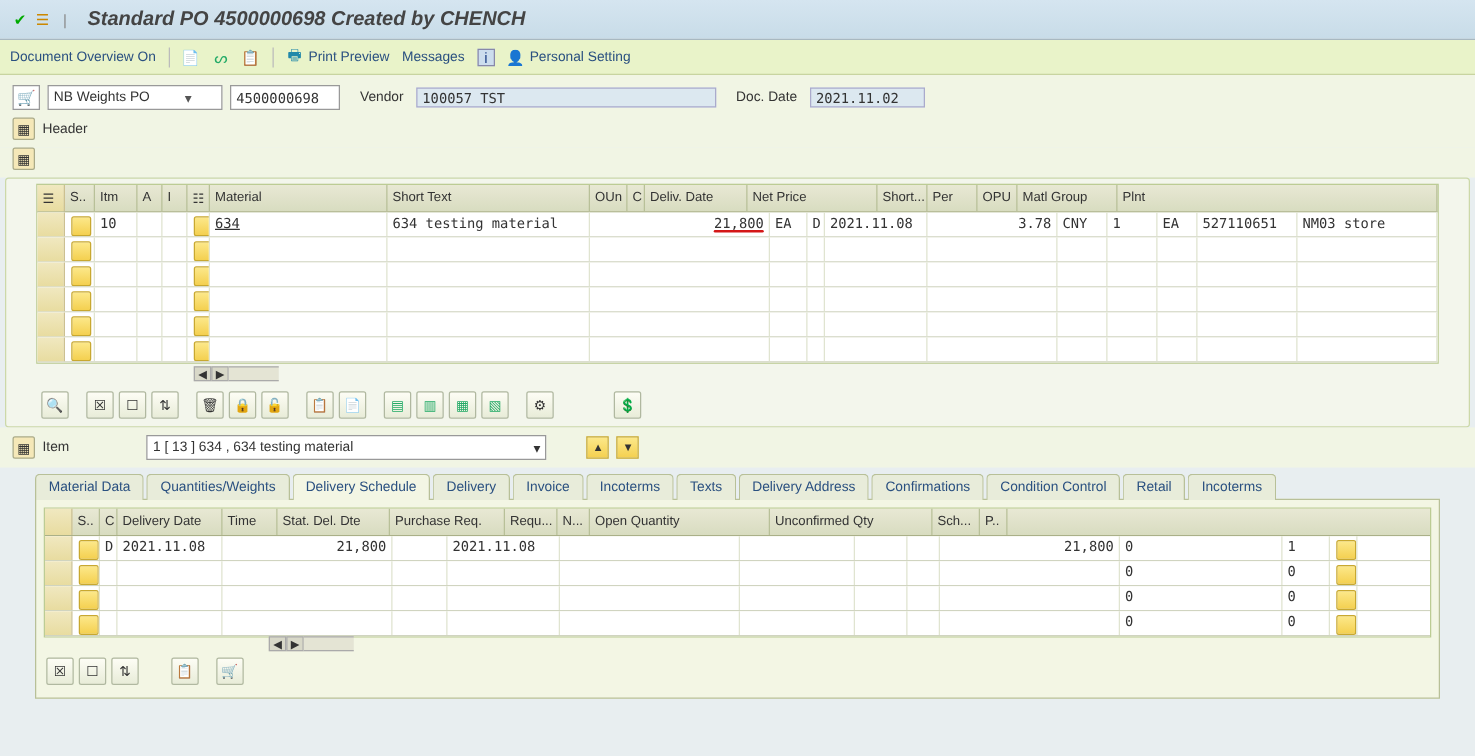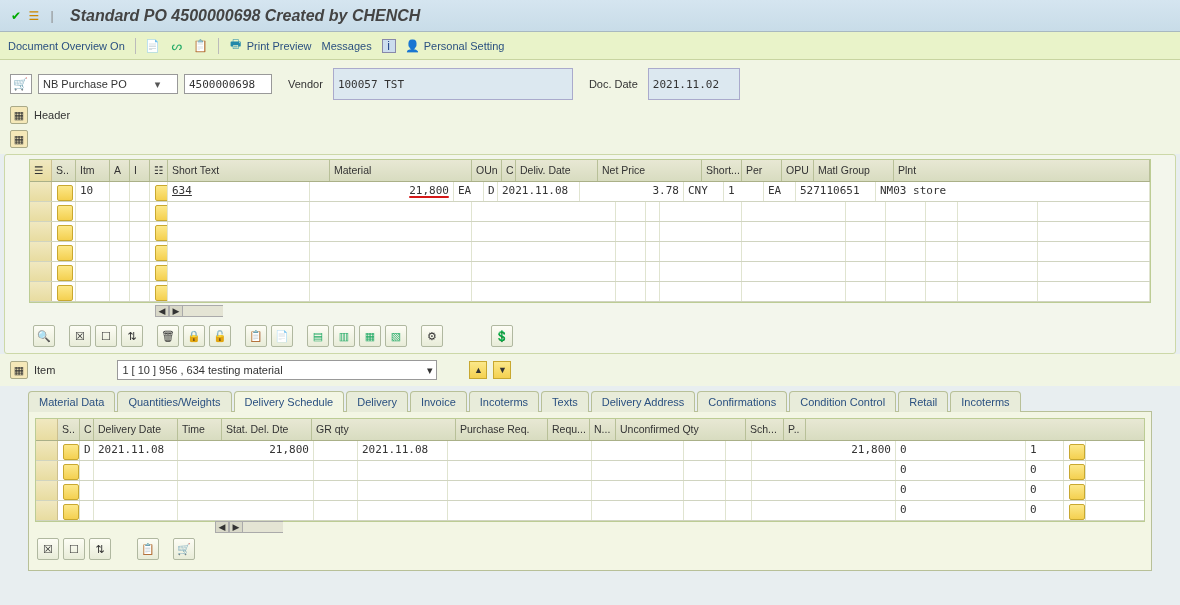--- a/index.html
+++ b/index.html
@@ -16,21 +16,21 @@
 .toolbar .btn { display: flex; align-items: center; gap: 4px; cursor: pointer; color: #2a5080; }
 .toolbar .sep { width:1px; height:16px; background:#bbb; }
 .ic { display: inline-flex; width: 14px; height: 14px; align-items: center; justify-content: center; font-size: 12px; }
 
 
 .header-row { display: flex; align-items: center; padding: 8px 10px 4px 10px; gap: 6px; background: #f1f5e4; }
 .cart-ic { width: 22px; height: 20px; border: 1px solid #999; background: #fff; display: flex; align-items: center; justify-content: center; font-size: 12px; }
 .dropbox { background: #fff; border: 1px solid #999; height: 20px; padding: 0 4px; display: flex; align-items: center; font-size: 11px; }
 .dropbox.dd::after { content: "▾"; margin-left: 28px; color: #555; }
 .lbl { margin-left: 10px; margin-right: 4px; color: #333; }
-.input-flat { background: #dce8f0; border: 1px solid #aac; height: 32px; padding: 0 4px; display:flex; align-items:center; font-family: monospace; font-size:11px; }
+.input-flat { background: #dce8f0; border: 1px solid #aac; height: 16px; padding: 0 4px; display:flex; align-items:center; font-family: monospace; font-size:11px; }
 
 
 .collapse-row { display: flex; align-items: center; padding: 2px 10px 6px 10px; gap: 6px; background:#f1f5e4; }
 .fold-ic { width: 18px; height: 18px; display:flex; align-items:center; justify-content:center; border:1px solid #aa8; background:#f5e8b8; border-radius:2px; cursor:pointer; }
 
 
 .panel { background: #f3f6ec; margin: 0 4px; border: 1px solid #ccd8a8; border-radius: 3px; }
 .table-wrap { background: #e8ecda; border: 1px solid #bccc94; margin: 4px 24px 4px 24px; }
 .thead { display: flex; background: linear-gradient(#e8e8d4,#d8dcc0); border-bottom: 1px solid #aab088; height: 22px; }
 .th { border-right: 1px solid #b8c098; padding: 4px 4px; font-size: 10.5px; color:#333; overflow:hidden; white-space:nowrap; }
@@ -95,21 +95,21 @@
     </div>
   <span class="ic" style="border:1px solid #88a;background:#cde;width:14px;height:14px;color:#248">i</span>
   <div class="btn">
       <span class="ic">👤</span>
       <span>Personal Setting</span>
     </div>
 </div>
 
 <div class="header-row">
   <div class="cart-ic">🛒</div>
-  <div class="dropbox dd" style="width:140px">NB Purchase PO</div>
+  <div class="dropbox dd" style="width:140px">NB Weights PO</div>
   <div class="dropbox" style="width:88px;font-family:monospace">4500000698</div>
   <span class="lbl">Vendor</span>
   <div class="input-flat" style="width:240px">100057 TST</div>
   <span class="lbl">Doc. Date</span>
   <div class="input-flat" style="width:92px">2021.11.02</div>
 </div>
 <div class="collapse-row">
   <div class="fold-ic">▦</div>
   <span>Header</span>
 </div>
@@ -119,22 +119,22 @@
 
 <div class="panel">
   <div class="table-wrap">
     <div class="thead">
       <div class="th rowhead">☰</div>
       <div class="th" style="width:24px">S..</div>
       <div class="th" style="width:34px">Itm</div>
       <div class="th" style="width:20px">A</div>
       <div class="th" style="width:20px">I</div>
       <div class="th" style="width:18px">☷</div>
+      <div class="th" style="width:142px">Material</div>
       <div class="th" style="width:162px">Short Text</div>
-      <div class="th" style="width:142px">Material</div>
       <div class="th" style="width:30px">OUn</div>
       <div class="th" style="width:14px">C</div>
       <div class="th" style="width:82px">Deliv. Date</div>
       <div class="th" style="width:104px">Net Price</div>
       <div class="th" style="width:40px">Short...</div>
       <div class="th" style="width:40px">Per</div>
       <div class="th" style="width:32px">OPU</div>
       <div class="th" style="width:80px">Matl Group</div>
       <div class="th" style="flex:1">Plnt</div>
     </div>
@@ -144,20 +144,21 @@
       <div class="td" style="width:24px">
           <div class="ybtn"></div>
         </div>
       <div class="td" style="width:34px">10</div>
       <div class="td" style="width:20px"></div>
       <div class="td" style="width:20px"></div>
       <div class="td" style="width:18px">
           <div class="ybtn"></div>
         </div>
       <div class="td" style="width:142px;text-decoration:underline">634</div>
+      <div class="td" style="width:162px">634 testing material</div>
       <div class="td" style="width:144px;text-align:right"><span class="redline">21,800</span></div>
       <div class="td" style="width:30px">EA</div>
       <div class="td" style="width:14px">D</div>
       <div class="td" style="width:82px">2021.11.08</div>
       <div class="td" style="width:104px;text-align:right">3.78</div>
       <div class="td" style="width:40px">CNY</div>
       <div class="td" style="width:40px">1</div>
       <div class="td" style="width:32px">EA</div>
       <div class="td" style="width:80px">527110651</div>
       <div class="td" style="flex:1">NM03 store</div>
@@ -313,21 +314,21 @@
     <div style="width:40px"></div>
     <div class="iconbtn" style="color:#c60">💲</div>
   </div>
 </div>
 
 <div class="item-row">
   <div class="fold-ic">▦</div>
   <span>Item</span>
   <div style="width:50px"></div>
   <div class="dropbox" style="width:320px">
-      <span>1 [ 10 ] 956 , 634 testing material</span>
+      <span>1 [ 13 ] 634 , 634 testing material</span>
       <span style="margin-left:auto">▾</span>
     </div>
   <div style="width:20px"></div>
   <div class="spinbtn">▲</div>
   <div class="spinbtn">▼</div>
 </div>
 
 <div class="tabs">
   <div class="tab">Material Data</div>
   <div class="tab">Quantities/Weights</div>
@@ -345,24 +346,24 @@
 
 <div class="sched-panel">
   <div class="sched-table">
     <div class="thead">
       <div class="th rowhead"></div>
       <div class="th" style="width:22px">S..</div>
       <div class="th" style="width:14px">C</div>
       <div class="th" style="width:84px">Delivery Date</div>
       <div class="th" style="width:44px">Time</div>
       <div class="th" style="width:90px">Stat. Del. Dte</div>
-      <div class="th" style="width:144px">GR qty</div>
       <div class="th" style="width:92px">Purchase Req.</div>
       <div class="th" style="width:42px">Requ...</div>
       <div class="th" style="width:26px">N...</div>
+      <div class="th" style="width:144px">Open Quantity</div>
       <div class="th" style="width:130px">Unconfirmed Qty</div>
       <div class="th" style="width:38px">Sch...</div>
       <div class="th" style="width:22px">P..</div>
     </div>
     <div id="sched-body">
         <div class="trow">
           <div class="td rowhead"></div>
           <div class="td" style="width:22px">
             <div class="ybtn"></div>
           </div>

